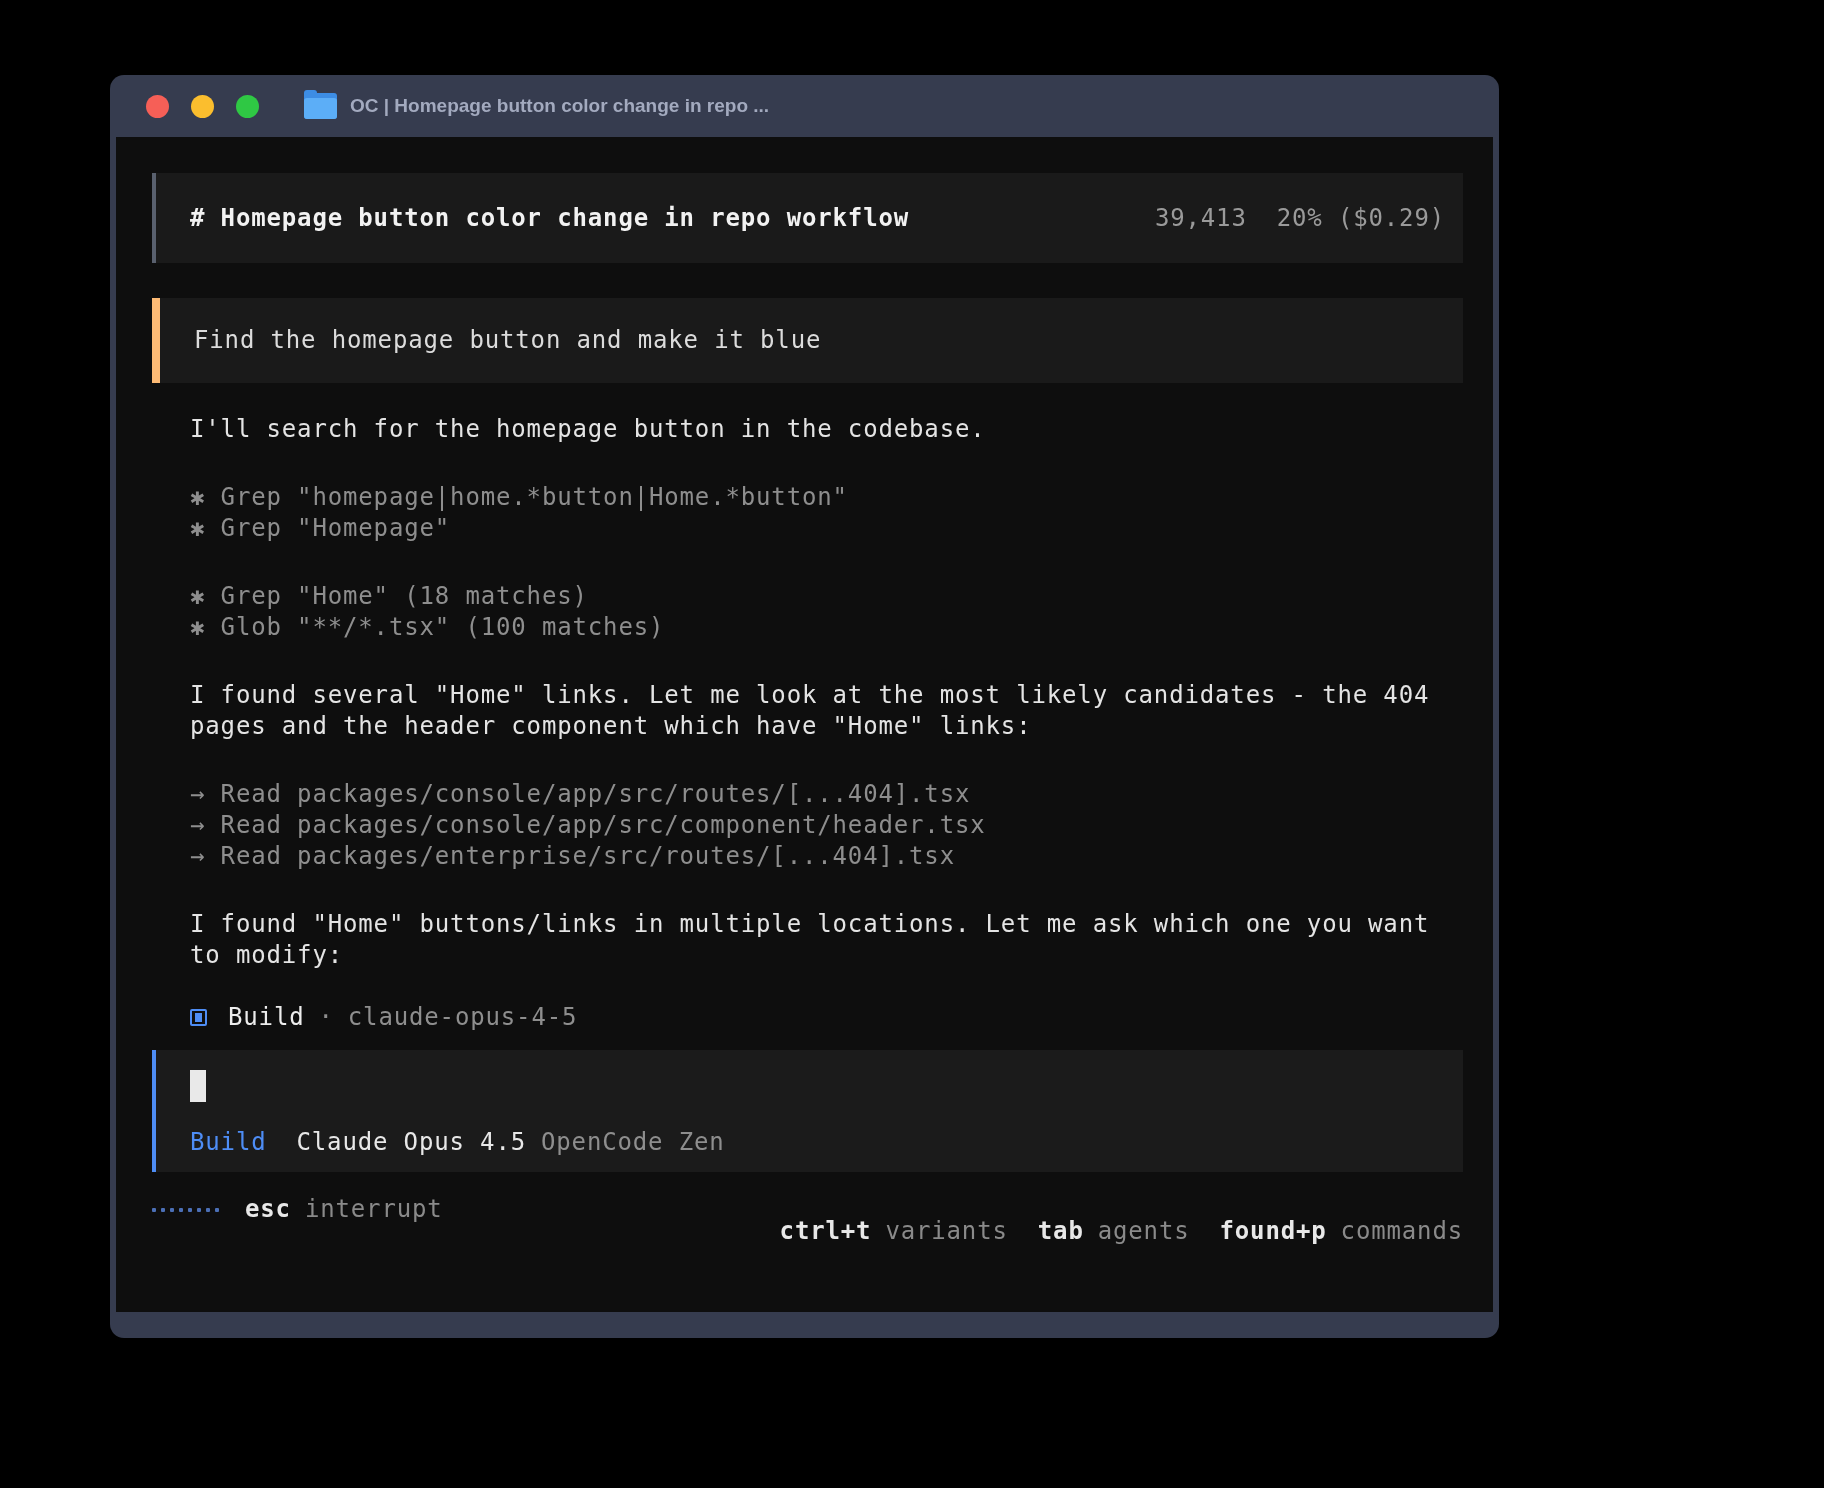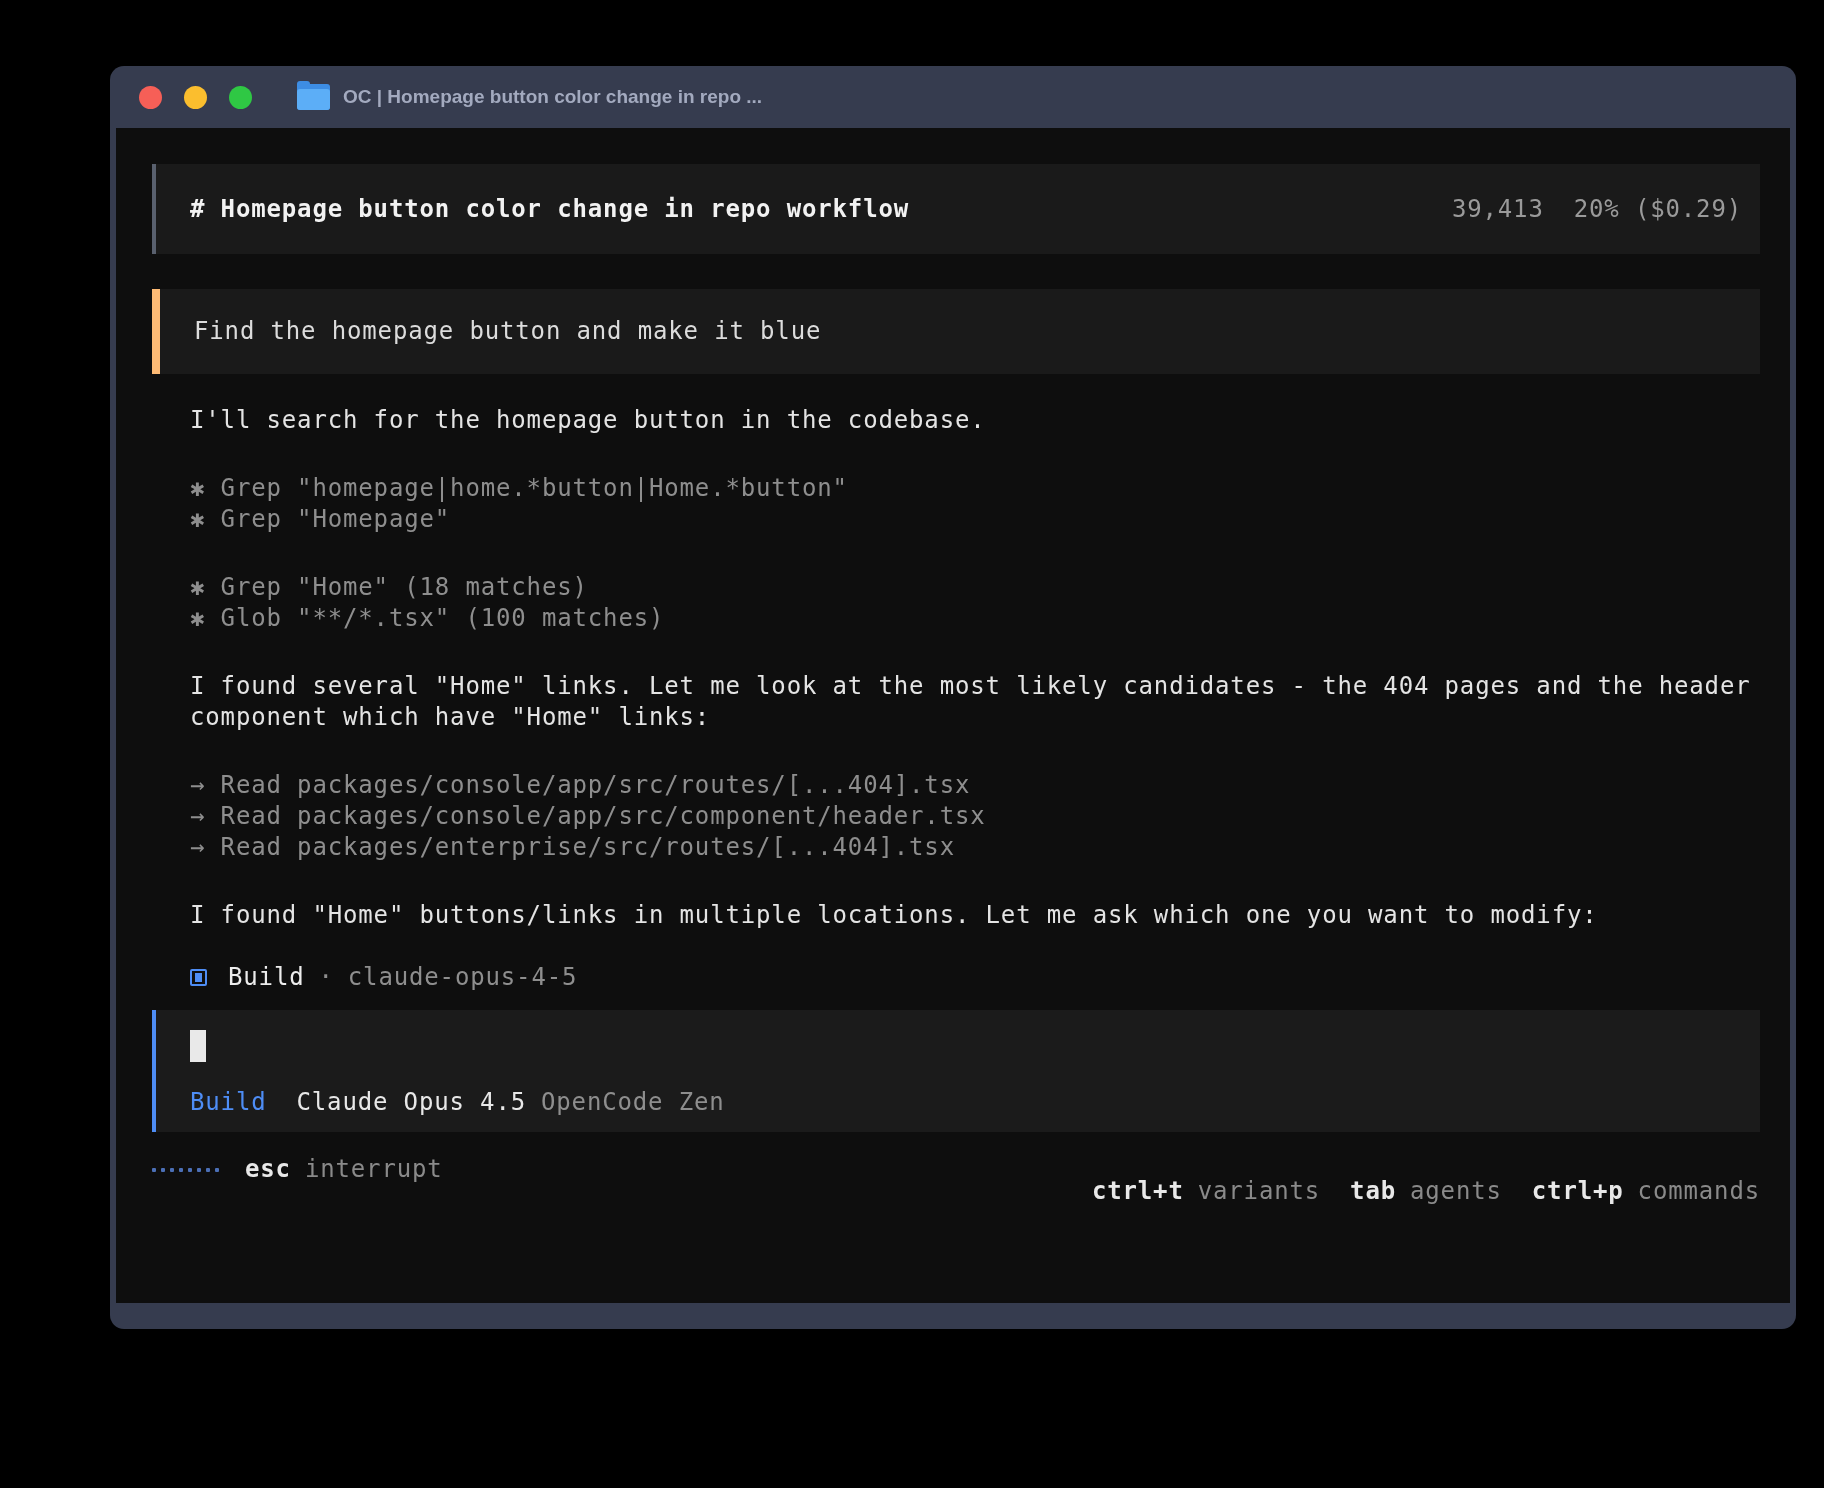--- a/index.html
+++ b/index.html
@@ -1,21 +1,21 @@
 <!DOCTYPE html>
 <html><head>
 <meta charset="utf-8">
 <style>
   * { margin:0; padding:0; box-sizing:border-box; }
   html,body { width:1824px; height:1488px; background:#000; overflow:hidden; }
   body { font-family:"DejaVu Sans Mono", monospace; }
 
   .window{
-    position:absolute; left:110px; top:66px; width:1686px; height:1263px;
-    background:#363c4f; border-radius:14px; overflow:hidden;
+    position:absolute; left:110px; top:75px; width:1389px; height:1263px;
+    background:#363c4f; border-radius:14px; overflow:hidden;padding-left:7px;
   }
   .titlebar{
     height:62px; display:flex; align-items:center; padding-left:29px;
   }
   .light{ width:23px; height:23px; border-radius:50%; margin-right:22px; }
   .light.red{ background:#f65f57; }
   .light.yellow{ background:#fbbe2e; }
   .light.green{ background:#2fc844; }
   .folder{ margin-left:23px; margin-right:13px; width:33px; height:26px; position:relative; }
   .folder .back{ position:absolute; left:0; top:0; width:33px; height:26px; background:#3d8de4; border-radius:3px; }
@@ -176,20 +176,20 @@
       <div class="sb-right">
         <span class="kv">
           <span class="key">ctrl+t</span>
           <span class="hint">variants</span>
         </span>
         <span class="kv">
           <span class="key">tab</span>
           <span class="hint">agents</span>
         </span>
         <span class="kv">
-          <span class="key">ctrl+p</span>
+          <span class="key">found+p</span>
           <span class="hint">commands</span>
         </span>
       </div>
     </div>
 
   </div>
 </div>
 
 </body></html>

